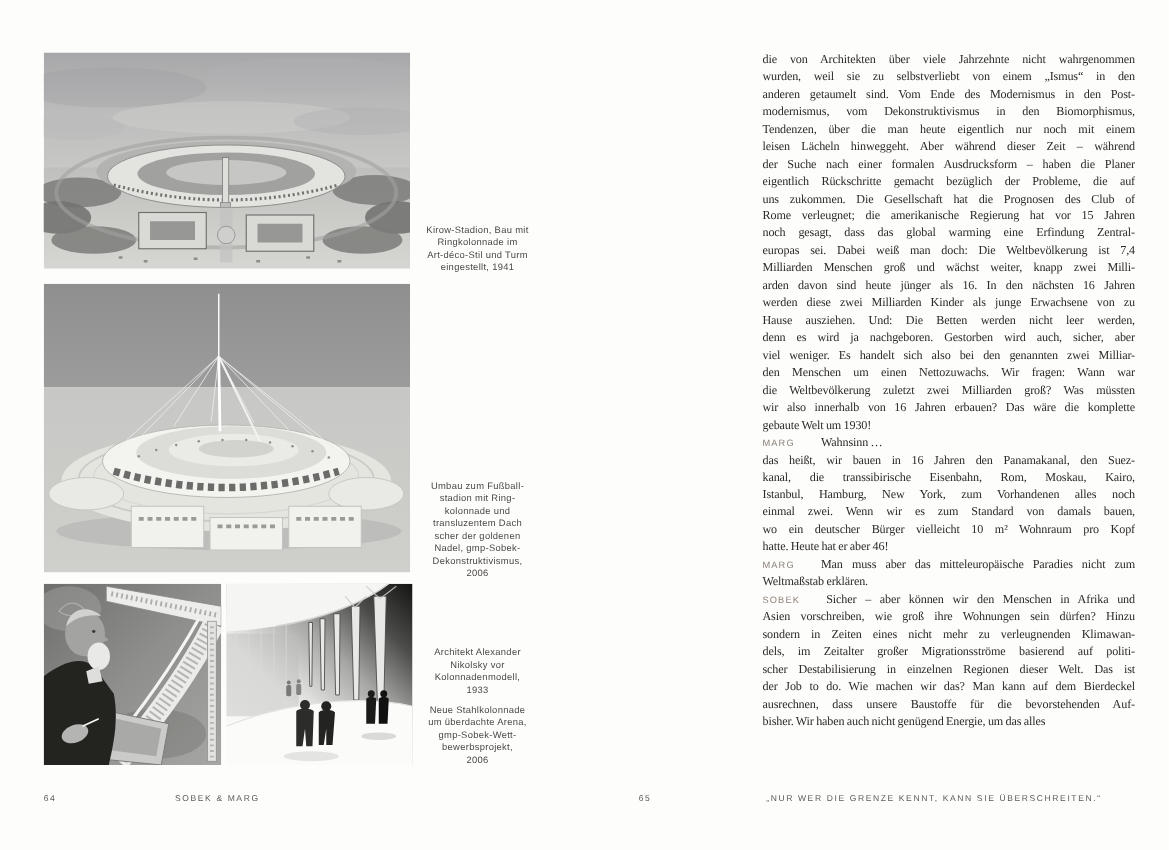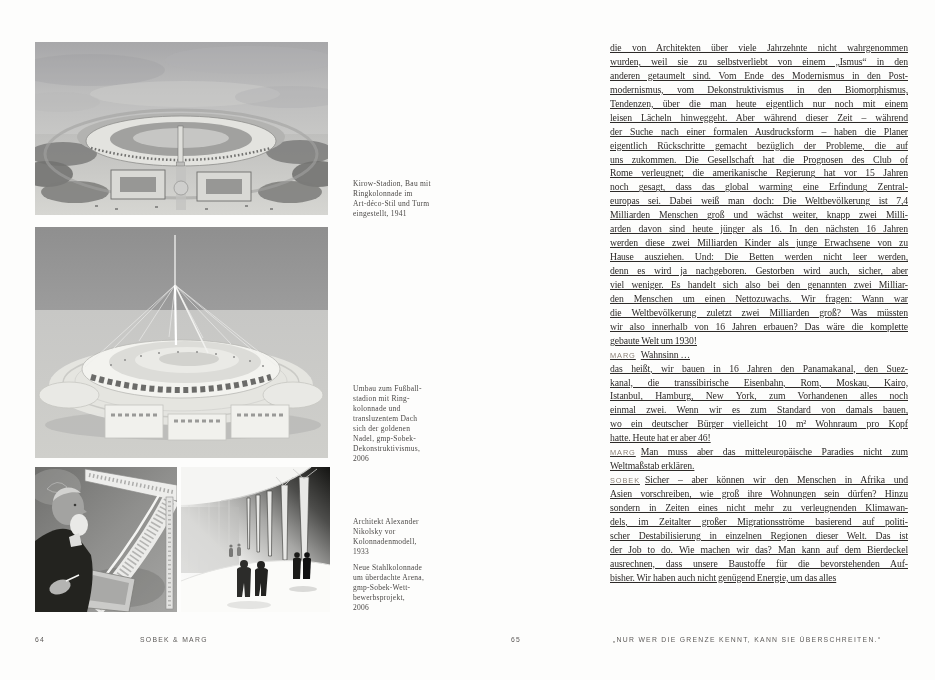--- a/index.html
+++ b/index.html
@@ -3,28 +3,28 @@
 <meta charset="utf-8">
 <style>
   html,body{margin:0;padding:0;background:#ffffff;}
   .spread{
     position:relative;width:935px;height:680px;overflow:hidden;
     background:var(--page-background,#fdfdfc);
     font-family:"Liberation Serif",serif;
   }
   figure{margin:0;padding:0;}
   .fig{position:absolute;line-height:0;}
-  .caption{position:absolute;left:353px;width:124px;color:var(--caption-text,#4b4846);
-    font-family:Liberation Serif, serif;}
+  .caption{position:absolute;left:320px;width:124px;color:var(--caption-text,#4b4846);
+    font-family:Liberation Sans, sans-serif;text-align:center;}
   .cap-line{font-size:7.5px;line-height:10px;letter-spacing:0.25px;white-space:nowrap;}
   .textblock{position:absolute;left:610px;top:41px;width:298px;color:var(--body-text,#2d2a28);}
-  .bline{height:13.95px;line-height:13.95px;font-size:9.7px;letter-spacing:-0.1px;word-spacing:-0.4px;text-decoration:underline;}
+  .bline{height:13.95px;line-height:13.95px;font-size:9.7px;letter-spacing:-0.1px;word-spacing:-0.4px;}
   .bline.just{text-align:justify;text-align-last:justify;}
   .speaker{font-family:"Liberation Sans",sans-serif;font-size:7.4px;letter-spacing:0.9px;
-    color:var(--speaker-label,#8c8177);padding-right:5px;}
+    color:var(--speaker-label,#8c8177);padding-right:21px;}
   .folio{position:absolute;font-family:"Liberation Sans",sans-serif;font-size:6.8px;
     letter-spacing:1.3px;color:var(--footer-text,#5c5957);white-space:nowrap;}
 </style>
 </head>
 <body>
 
 <div class="spread">
 
   <section>
 
@@ -242,21 +242,21 @@
         <div class="cap-line">Kirow-Stadion, Bau mit</div>
         <div class="cap-line">Ringkolonnade im</div>
         <div class="cap-line">Art-déco-Stil und Turm</div>
         <div class="cap-line">eingestellt, 1941</div>
       </div>
     <div class="caption" style="top:384px">
         <div class="cap-line">Umbau zum Fußball-</div>
         <div class="cap-line">stadion mit Ring-</div>
         <div class="cap-line">kolonnade und</div>
         <div class="cap-line">transluzentem Dach</div>
-        <div class="cap-line">sich der goldenen</div>
+        <div class="cap-line">scher der goldenen</div>
         <div class="cap-line">Nadel, gmp-Sobek-</div>
         <div class="cap-line">Dekonstruktivismus,</div>
         <div class="cap-line">2006</div>
       </div>
     <div class="caption" style="top:517px">
         <div class="cap-line">Architekt Alexander</div>
         <div class="cap-line">Nikolsky vor</div>
         <div class="cap-line">Kolonnadenmodell,</div>
         <div class="cap-line">1933</div>
       </div>

